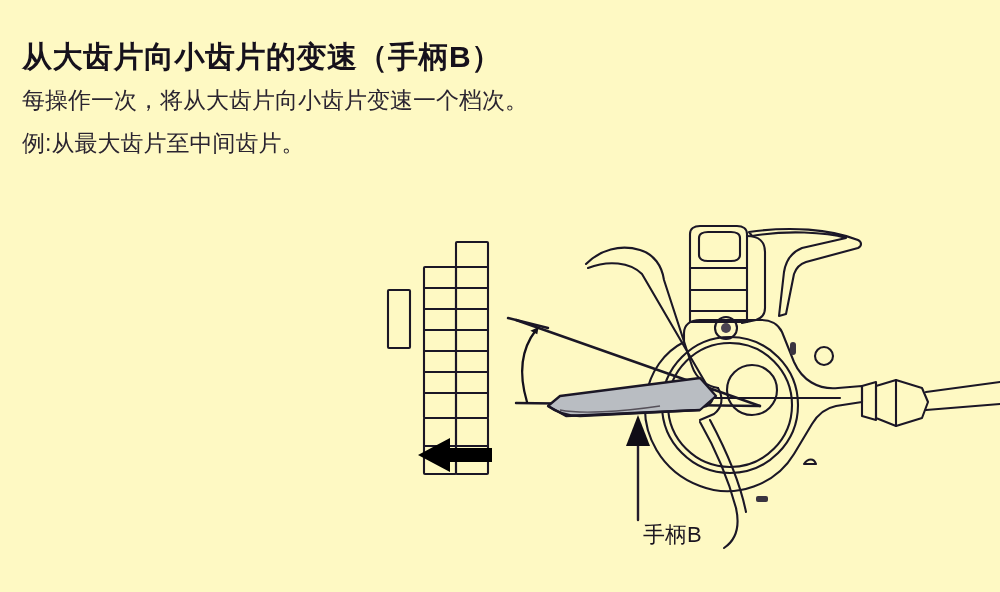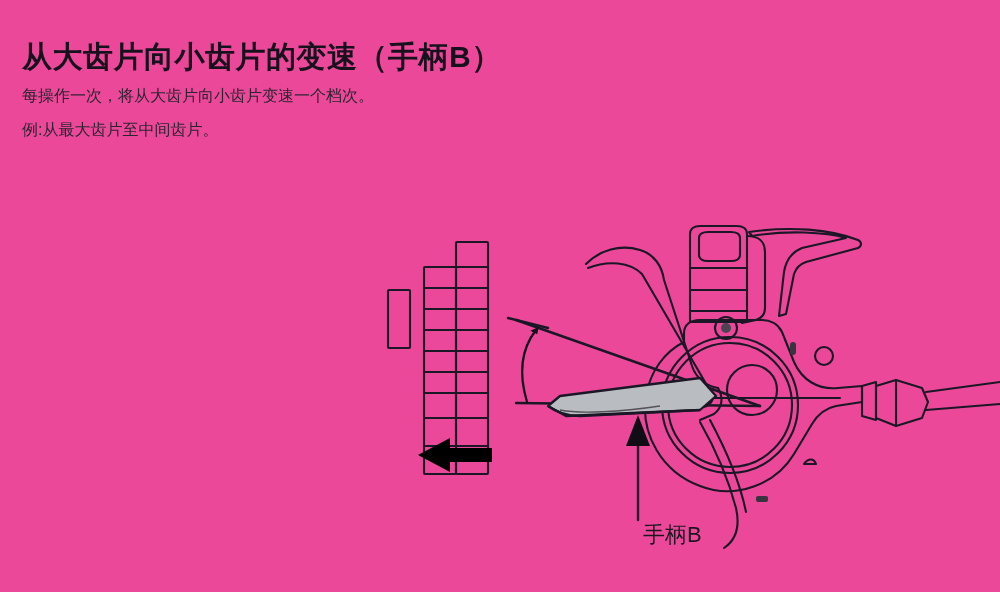--- a/index.html
+++ b/index.html
@@ -14,21 +14,21 @@
     overflow: hidden;
     font-family: "Liberation Sans", "DejaVu Sans", sans-serif;
     color: #1b1520;
   }
 
   #page {
     position: absolute;
     left: 0; top: 0;
     width: 1000px;
     height: 592px;
-    background: #ec4899;
+    background: #fef9c3;
   }
 
   
   .text-block {
     position: absolute;
     left: 22px;
     top: 38px;
     width: 700px;
   }
 
@@ -36,21 +36,21 @@
     font-size: 30px;
     font-weight: bold;
     letter-spacing: 0.5px;
     line-height: 1.25;
     color: #16111c;
     margin: 0 0 10px 0;
     white-space: nowrap;
   }
 
   .doc-line {
-    font-size: 16px;
+    font-size: 23px;
     font-weight: normal;
     line-height: 1.3;
     color: #2a2430;
     margin: 0 0 14px 0;
     white-space: nowrap;
   }
 
   .doc-line.example {
     margin-top: 14px;
   }

